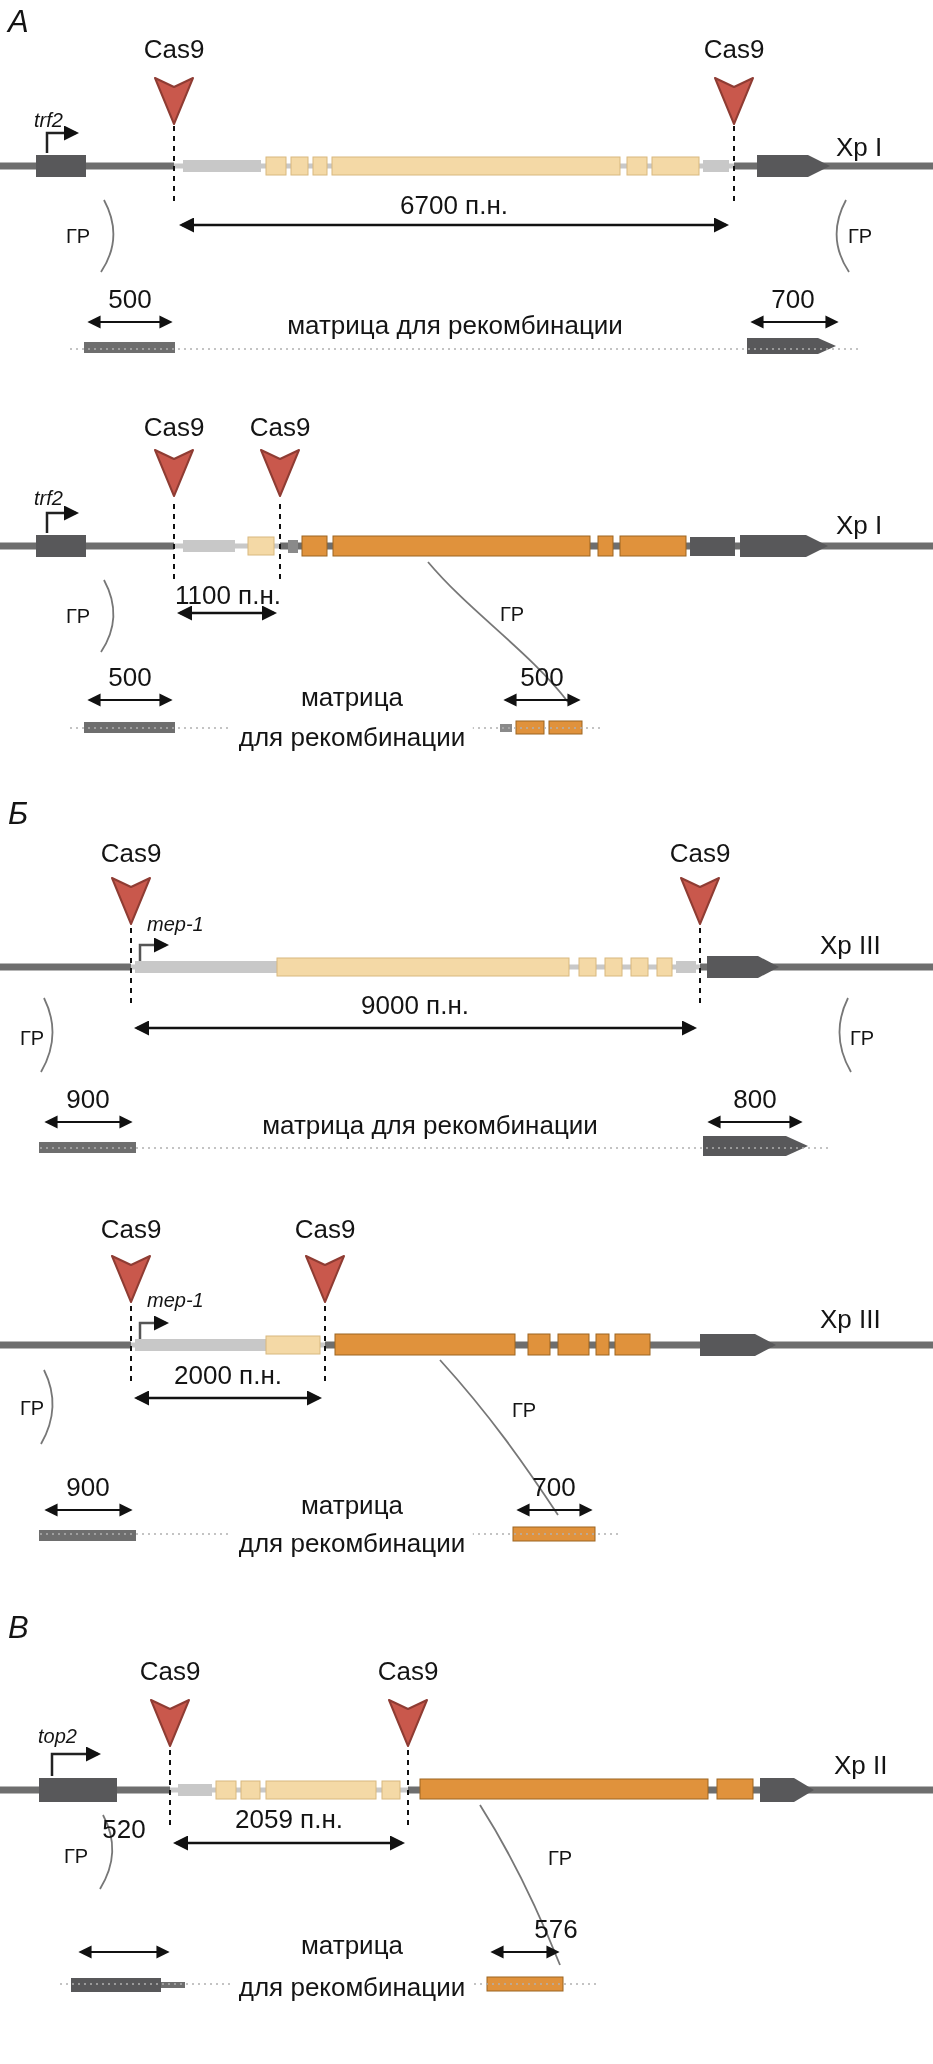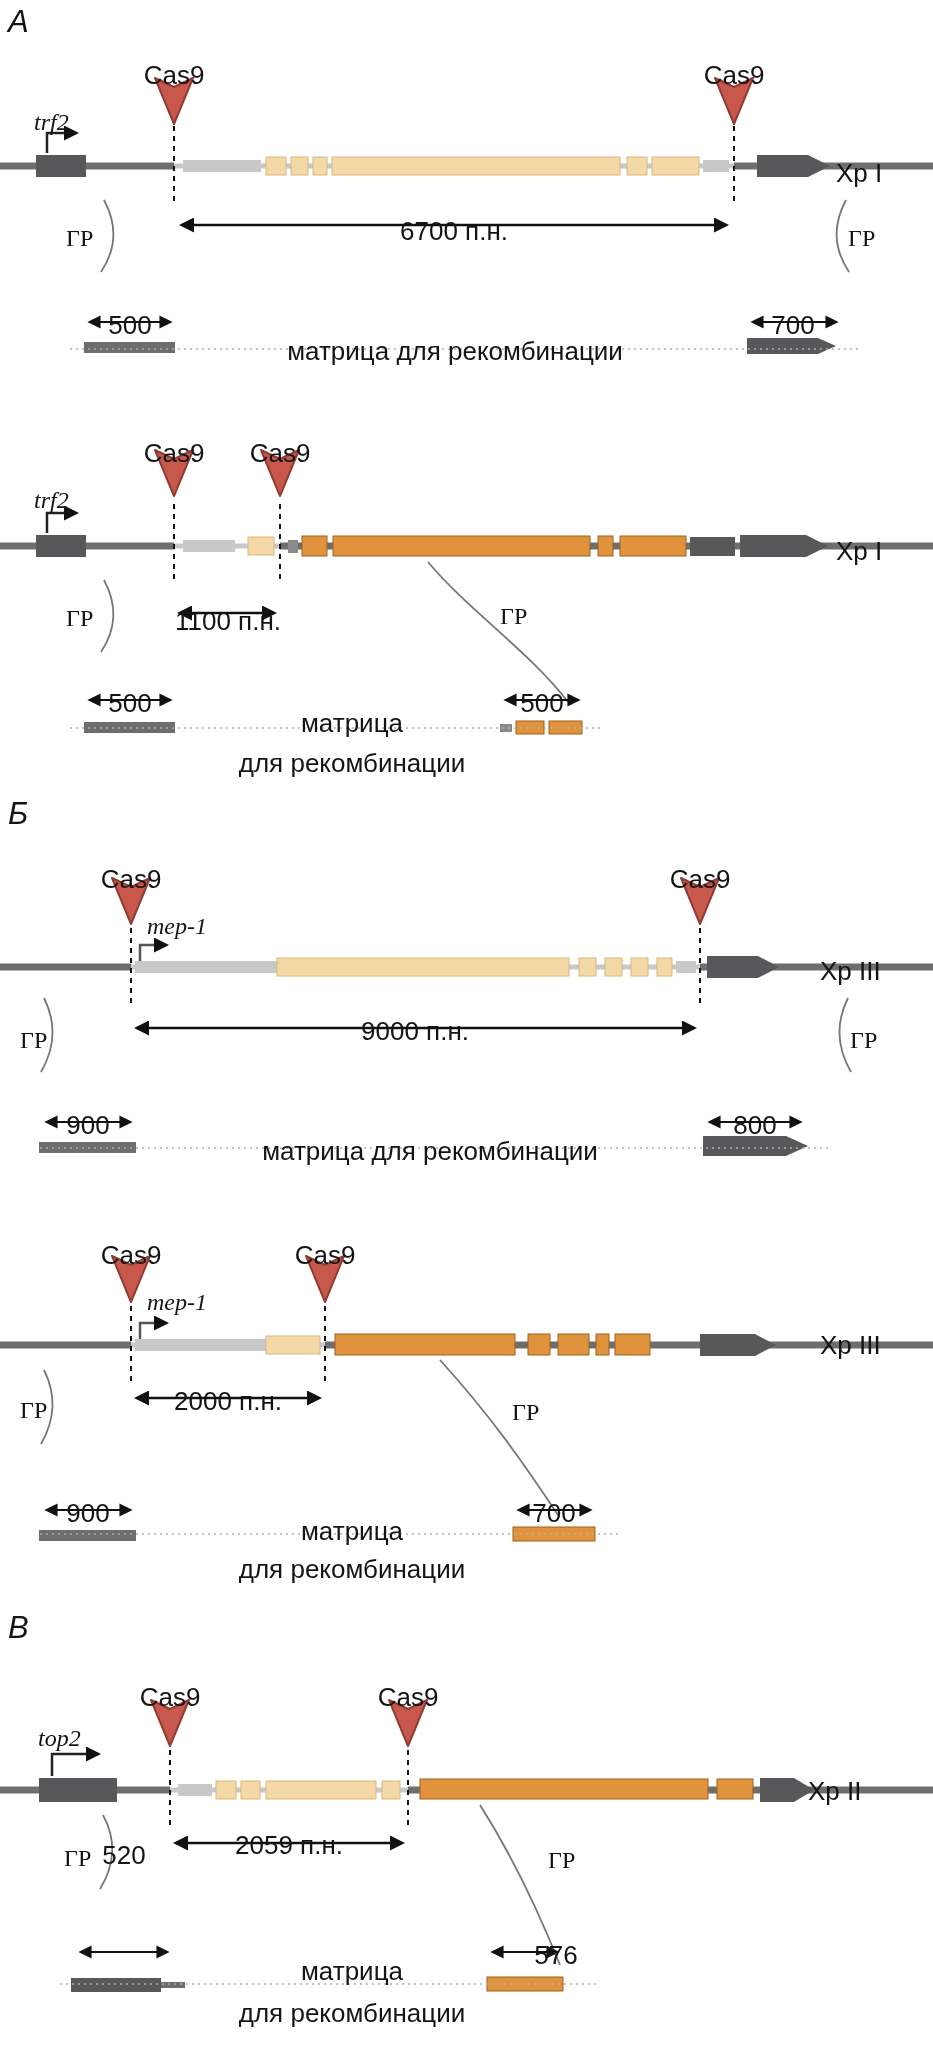--- a/index.html
+++ b/index.html
@@ -1,22 +1,22 @@
 <!DOCTYPE html>
 <html><head>
 <meta charset="utf-8">
 <style>
   html,body{margin:0;padding:0;background:#fff;}
   .canvas{position:relative;width:933px;height:2064px;background:#ffffff;
           font-family:"Liberation Sans",sans-serif;overflow:hidden;}
   .canvas svg{position:absolute;left:0;top:0;}
   .lbl{position:absolute;color:#141414;white-space:nowrap;line-height:1.05;}
   .c{transform:translateX(-50%);}
-  .fs26{font-size:26px;margin-top:26px;}
-  .fs24{font-size:24px;font-family:Liberation Serif, serif;}
+  .fs26{font-size:26px;}
+  .fs24{font-size:20px;}
   .it{font-style:italic;}
   .panel{font-size:31px;font-style:italic;}
   .bg{background:#ffffff;padding:0 8px;}
 </style>
 </head>
 <body>
 
 <div class="canvas">
 
 <svg width="933" height="2064" viewBox="0 0 933 2064">
@@ -228,21 +228,21 @@
 <div class="lbl fs24" style="left:20px;top:1398px">ГР</div>
 <div class="lbl fs24" style="left:512px;top:1400px">ГР</div>
 <div class="lbl fs26 c" style="left:88px;top:1474px">900</div>
 <div class="lbl fs26 c" style="left:352px;top:1492px">матрица</div>
 <div class="lbl fs26 c bg" style="left:352px;top:1530px">для рекомбинации</div>
 <div class="lbl fs26 c" style="left:554px;top:1474px">700</div>
 
 <div class="lbl fs26 c" style="left:170px;top:1658px">Cas9</div>
 <div class="lbl fs26 c" style="left:408px;top:1658px">Cas9</div>
 <div class="lbl fs24 it" style="left:38px;top:1726px">top2</div>
-<div class="lbl fs26" style="left:808px;top:1752px">Хр II</div>
+<div class="lbl fs26" style="left:834px;top:1752px">Хр II</div>
 <div class="lbl fs26 c" style="left:289px;top:1806px">2059 п.н.</div>
 <div class="lbl fs24" style="left:64px;top:1846px">ГР</div>
 <div class="lbl fs24" style="left:548px;top:1848px">ГР</div>
 <div class="lbl fs26 c" style="left:124px;top:1816px">520</div>
 <div class="lbl fs26 c" style="left:352px;top:1932px">матрица</div>
 <div class="lbl fs26 c bg" style="left:352px;top:1974px">для рекомбинации</div>
 <div class="lbl fs26 c" style="left:556px;top:1916px">576</div>
 
 </div>
 

